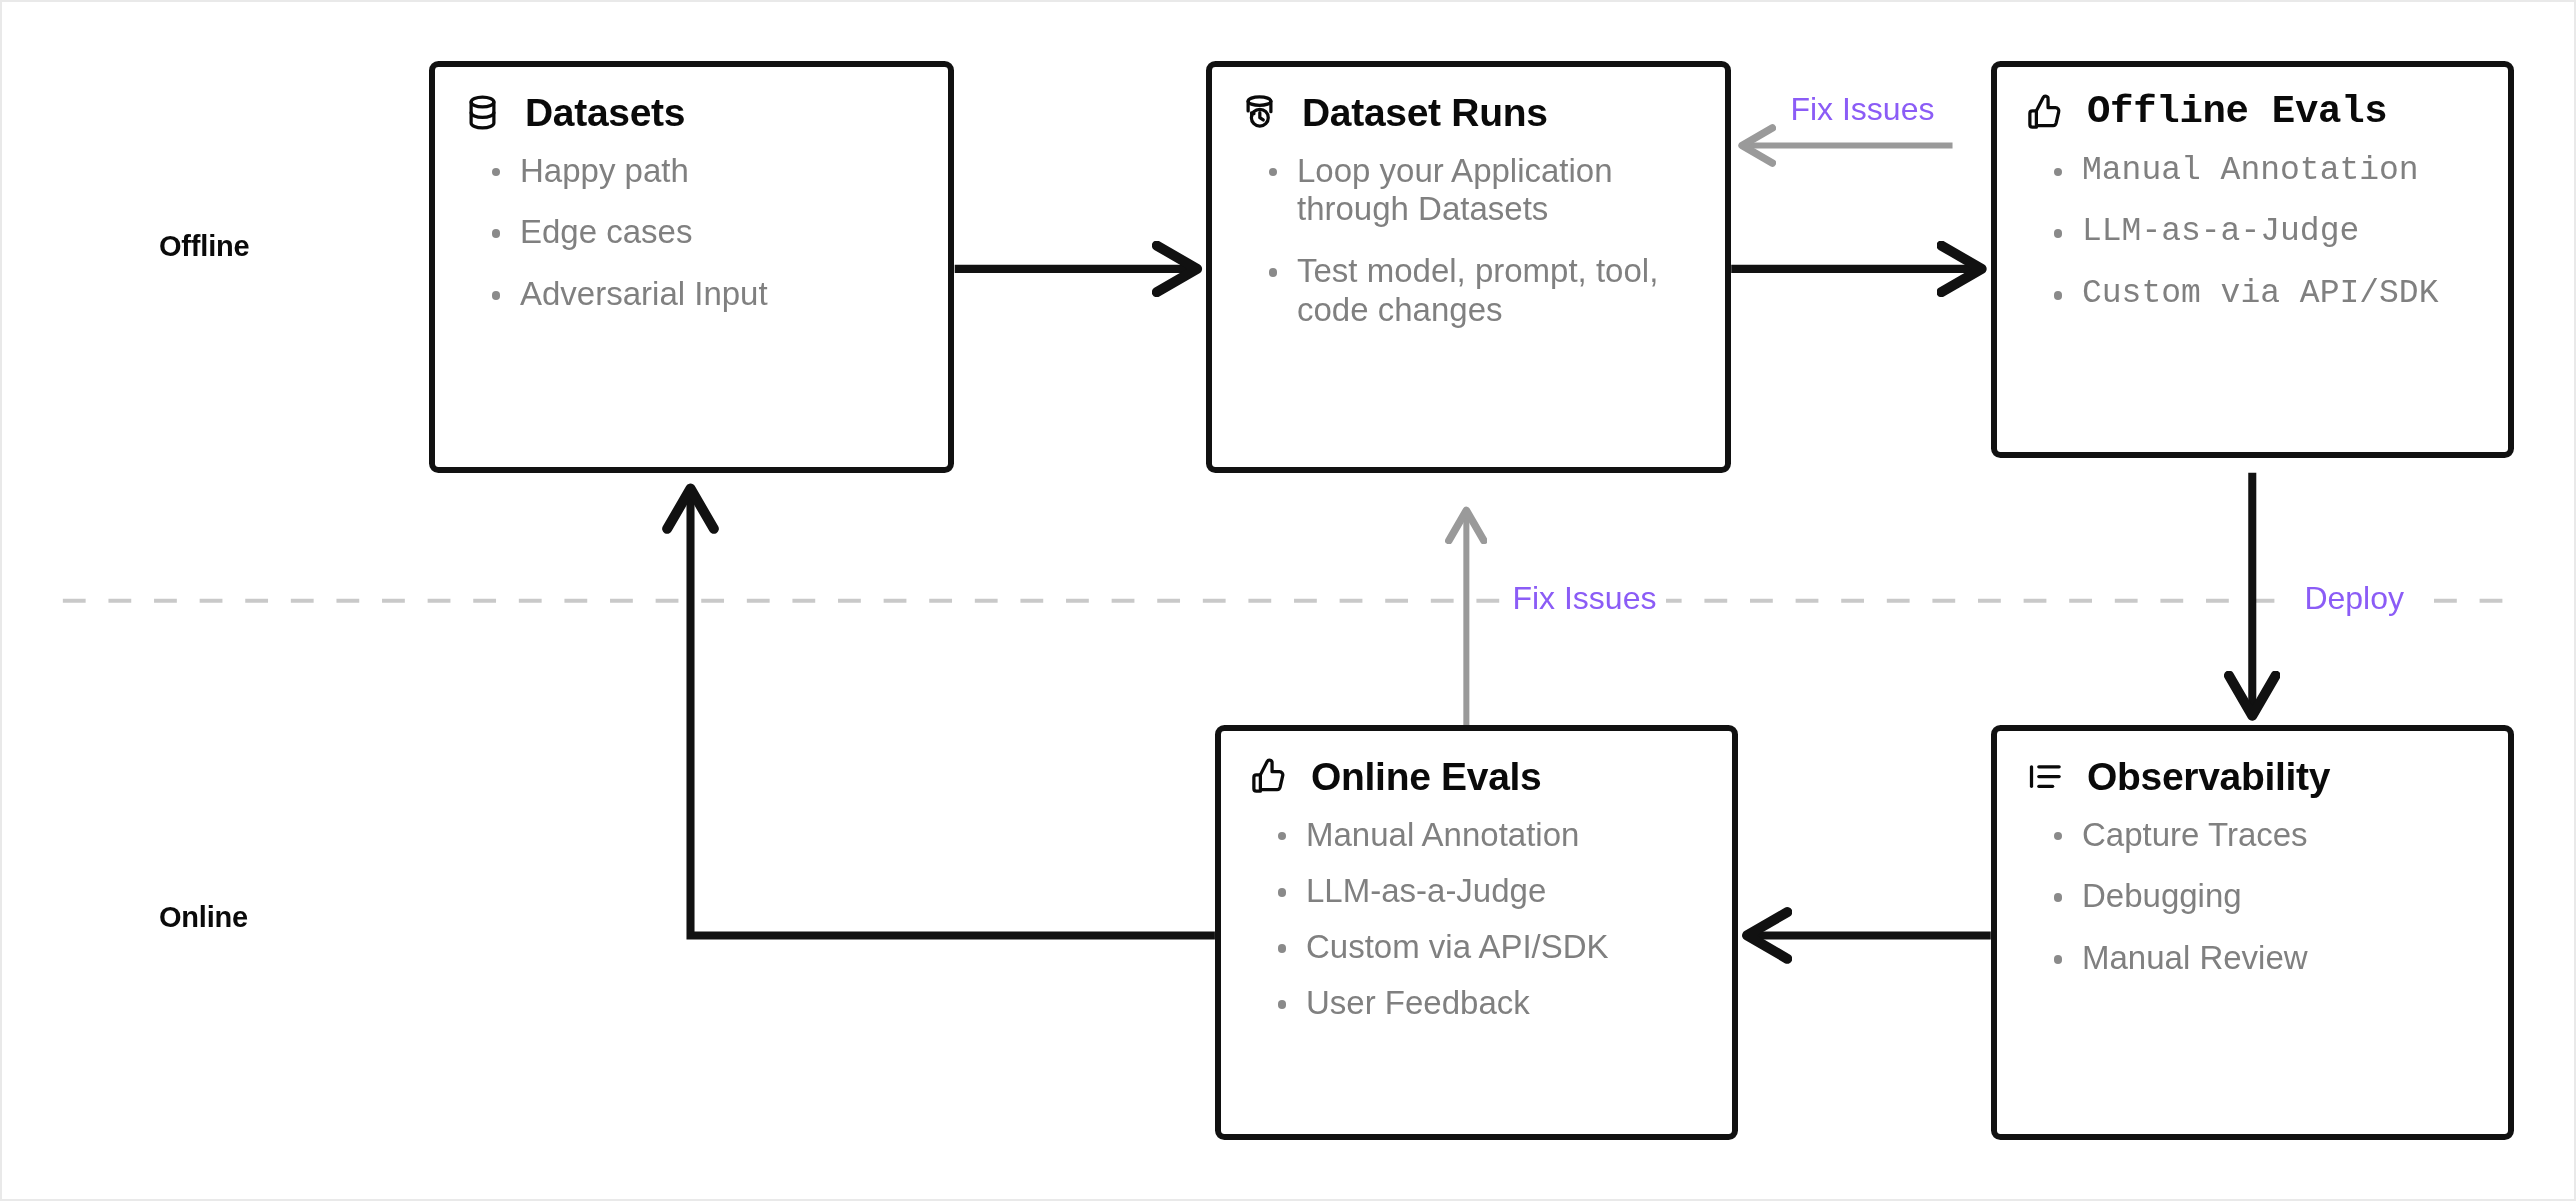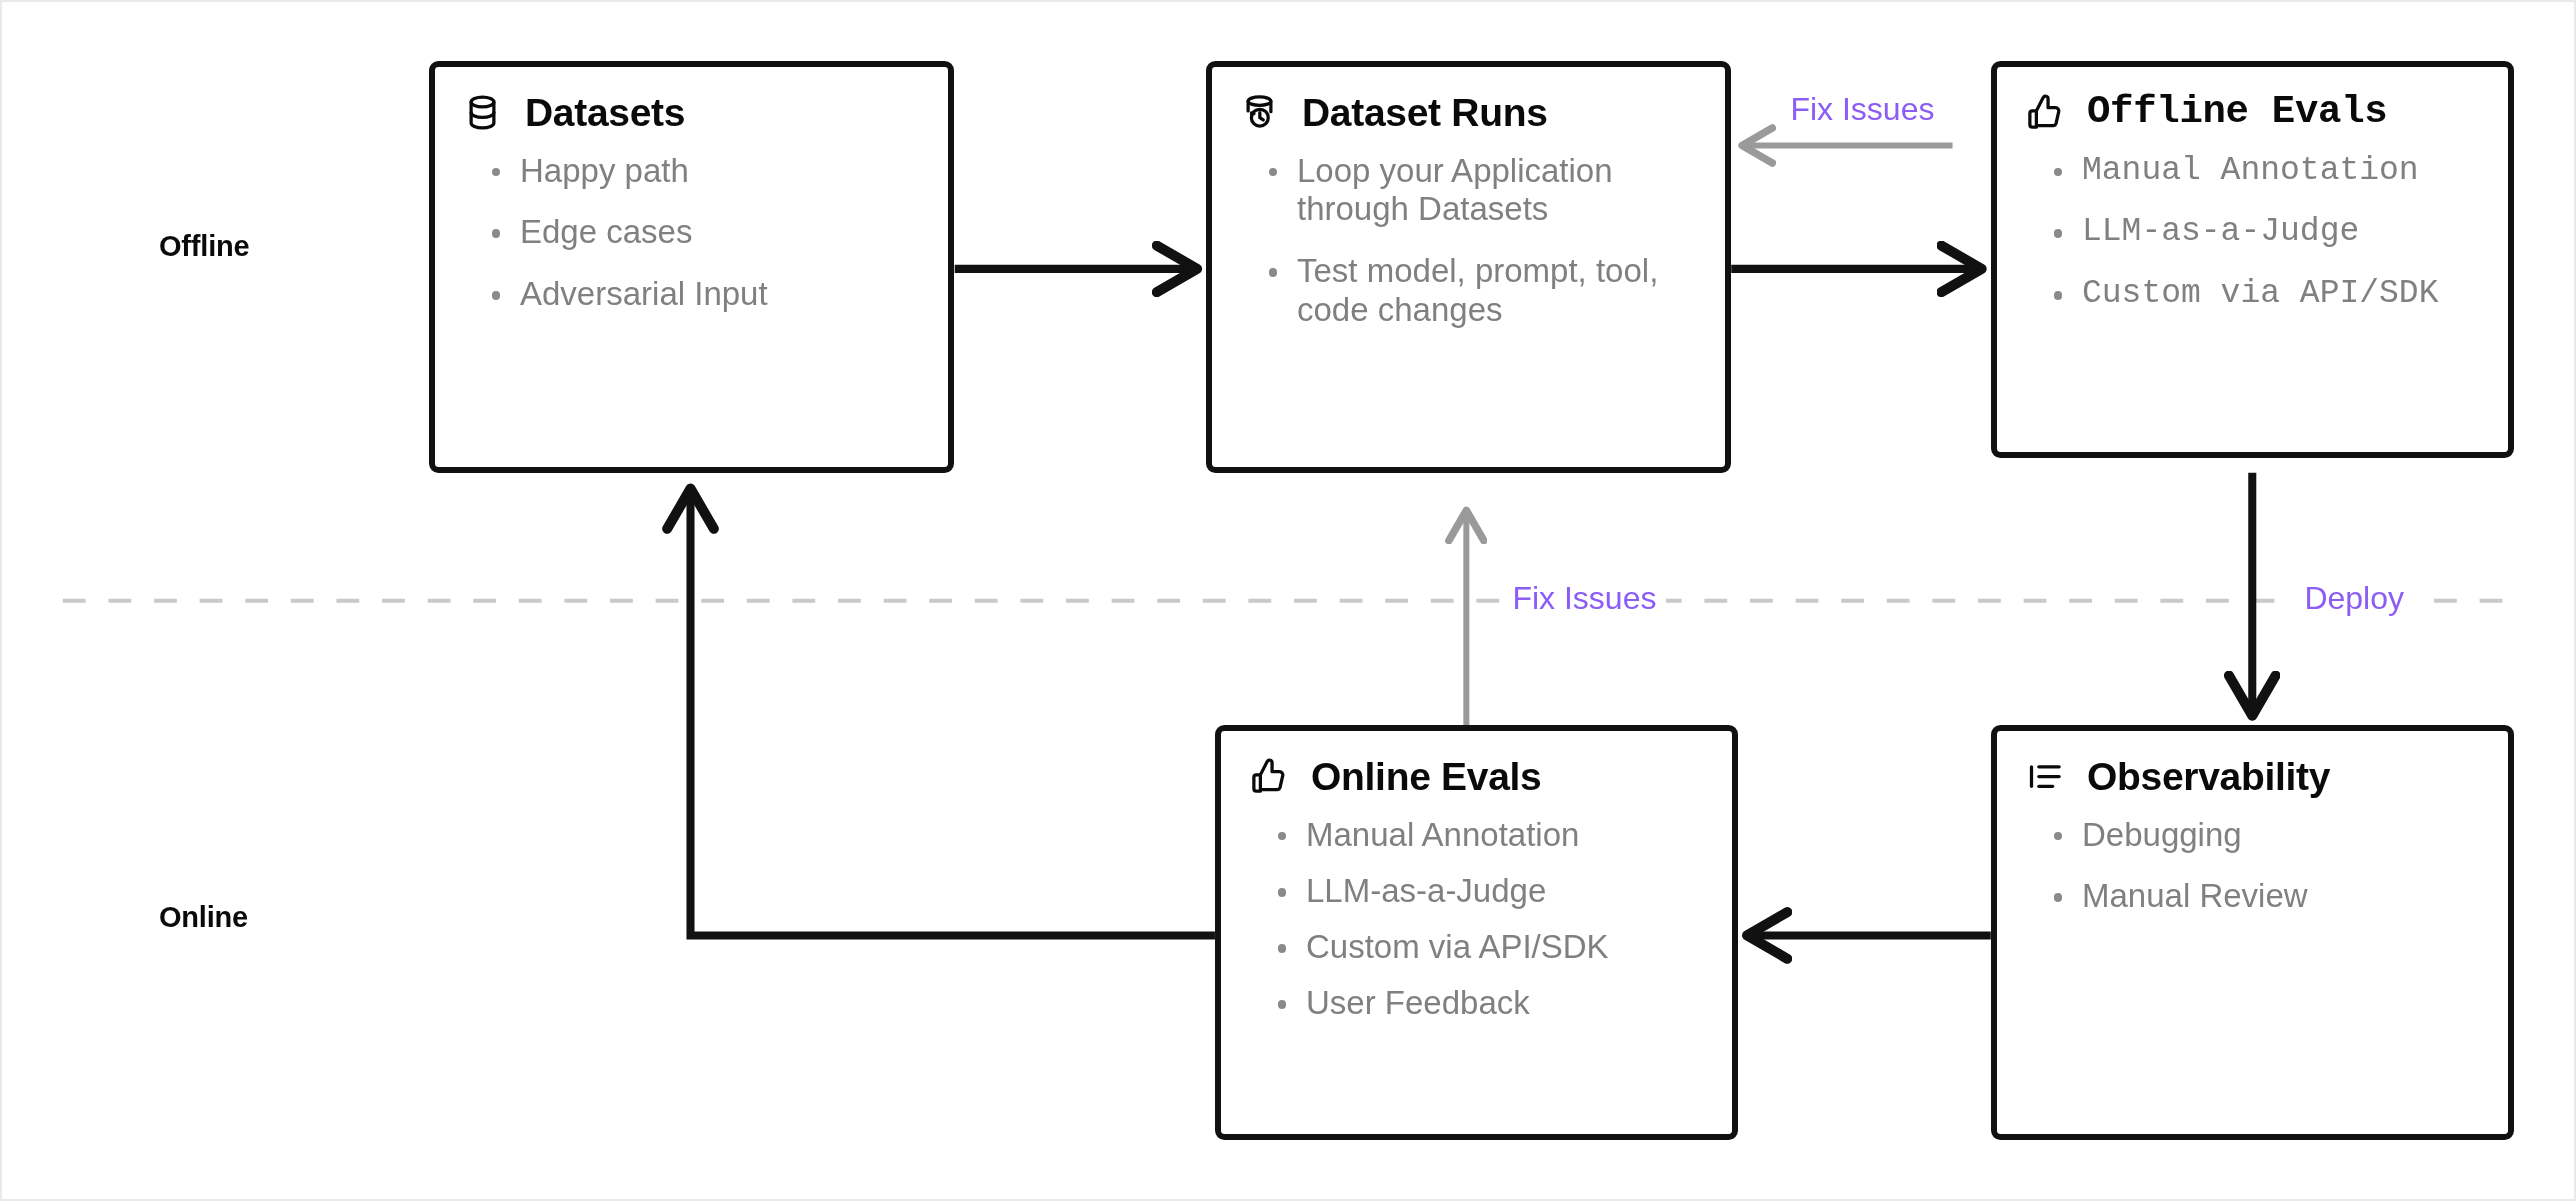--- a/index.html
+++ b/index.html
@@ -220,19 +220,20 @@
         <svg viewBox="0 0 24 24" width="39" height="39" fill="none" stroke="#0a0a0a" stroke-width="2" stroke-linecap="round" stroke-linejoin="round">
           <path d="M4,6 v12"></path>
           <path d="M8.5,6 H21"></path>
           <path d="M8.5,12 H21"></path>
           <path d="M8.5,18 H17"></path>
         </svg>
       </span>
       <span class="box-title">Observability</span>
     </div>
     <ul class="bullets">
+      <li>Capture Traces</li>
       <li>Debugging</li>
       <li>Manual Review</li>
     </ul>
   </div>
 
 </div>
 
 
 </body></html>

